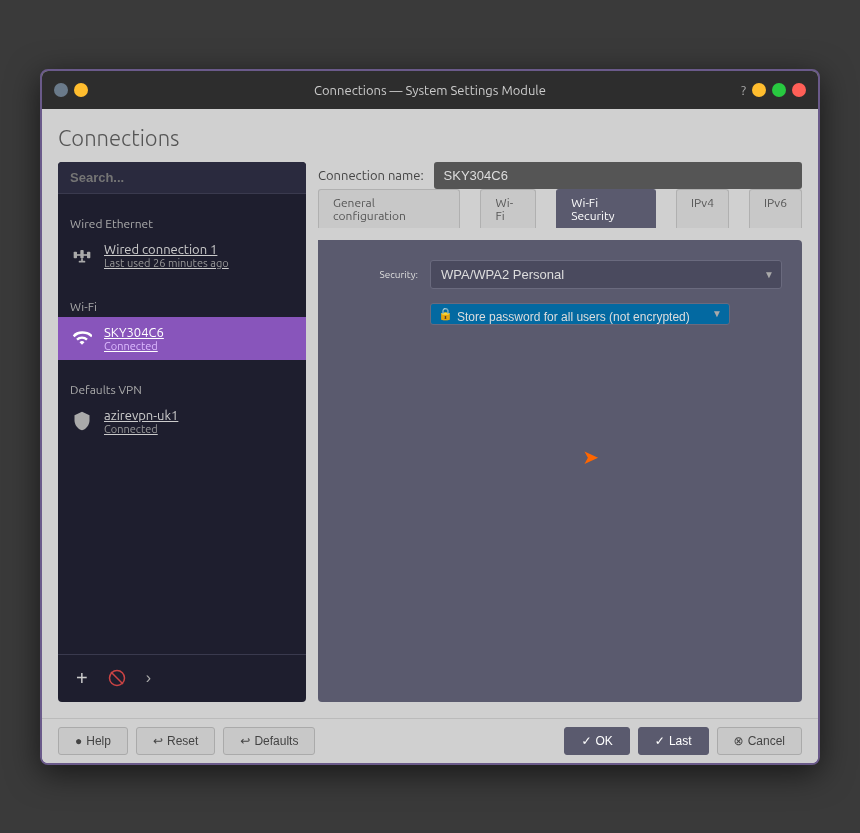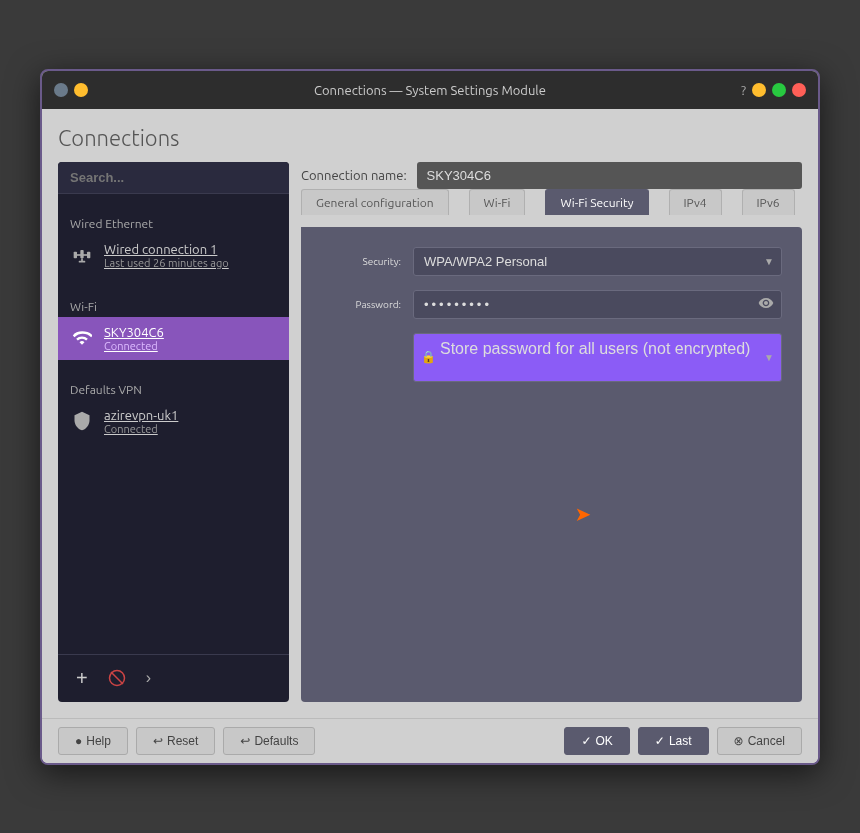--- a/index.html
+++ b/index.html
@@ -326,26 +326,26 @@
 
     .store-icon {
       position: absolute;
       left: 8px;
       color: #aaaaaa;
       font-size: 12px;
       pointer-events: none;
     }
 
     .store-select-wrapper select {
-      background: #8b5cf6;
+      background: #0369a1;
       border: 1px solid #6a6a7e;
       border-radius: 3px;
-      padding: 6px 30px 24px 26px;
+      padding: 6px 30px 0 26px;
       color: #dddddd;
-      font-size: 16px;
+      font-size: 12px;
       outline: none;
       appearance: none;
       cursor: pointer;
       min-width: 300px;
     }
 
     .store-select-arrow {
       position: absolute;
       right: 8px;
       color: #aaaaaa;
@@ -525,31 +525,20 @@
                 <option>WPA/WPA2 Personal</option>
                 <option>None</option>
                 <option>WEP</option>
                 <option>WPA3 Personal</option>
                 <option>WPA/WPA2 Enterprise</option>
               </select>
               <span class="select-arrow">▼</span>
             </div>
           </div>
 
-          <div class="form-row">
-            <label class="form-label">Password:</label>
-            <div class="password-wrapper">
-              <input class="password-input" type="password" value="password1" style="">
-              <button class="password-eye">
-                <svg width="16" height="16" viewBox="0 0 24 24" fill="#aaaaaa">
-                  <path d="M12 4.5C7 4.5 2.73 7.61 1 12c1.73 4.39 6 7.5 11 7.5s9.27-3.11 11-7.5c-1.73-4.39-6-7.5-11-7.5zM12 17c-2.76 0-5-2.24-5-5s2.24-5 5-5 5 2.24 5 5-2.24 5-5 5zm0-8c-1.66 0-3 1.34-3 3s1.34 3 3 3 3-1.34 3-3-1.34-3-3-3z"></path>
-                </svg>
-              </button>
-            </div>
-          </div>
 
           <div class="store-row">
             <div class="store-select-wrapper">
               <span class="store-icon">🔒</span>
               <select>
                 <option>Store password for all users (not encrypted)</option>
                 <option>Store password for this user only</option>
                 <option>Always ask for a password</option>
                 <option>Not required</option>
               </select>

